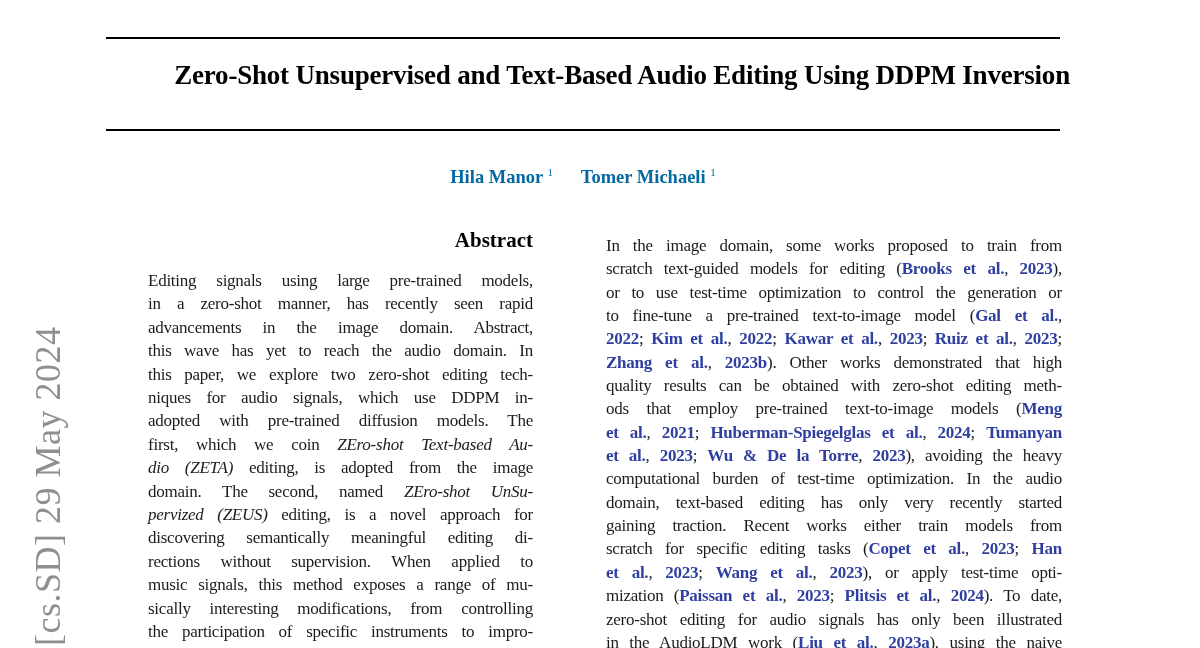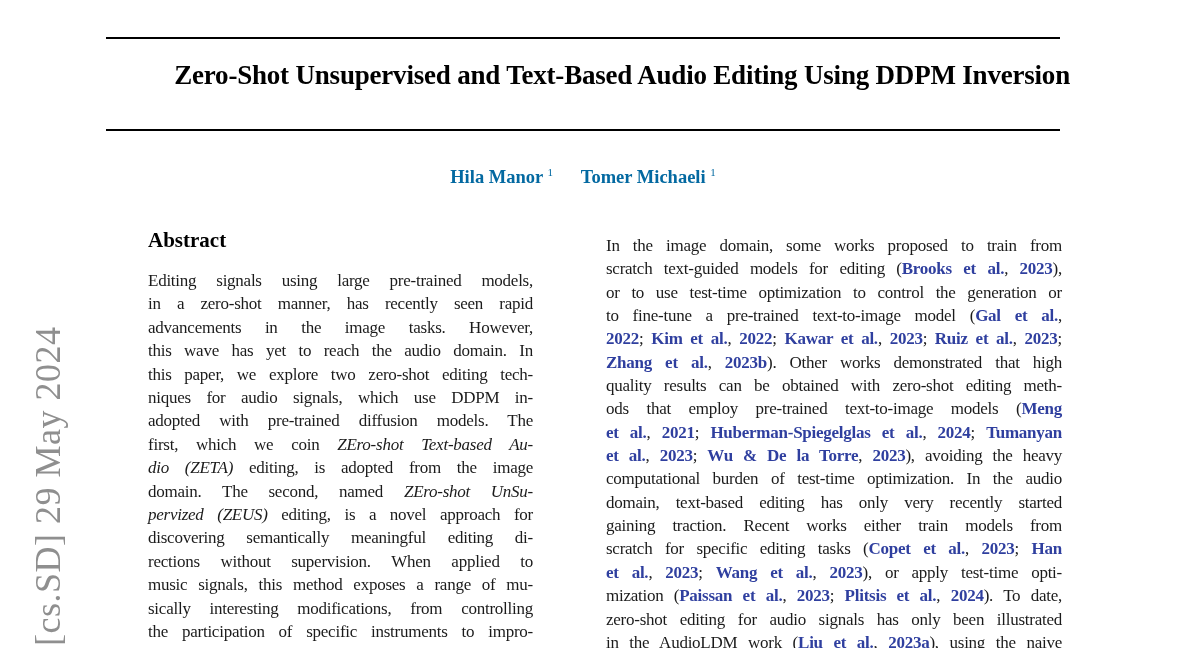--- a/index.html
+++ b/index.html
@@ -29,21 +29,21 @@
   .authors{
     position:absolute;left:106px;width:954px;top:167px;
     text-align:center;font-size:18.5px;font-weight:bold;color:#0369a1;
   }
   .authors .line{text-align:center;text-align-last:center;}
   .authors sup{font-weight:normal;font-size:11px;}
 
   
   .abs-heading{
     position:absolute;left:148px;width:385px;top:228px;margin:0;
-    text-align:left;font-size:21px;font-weight:bold;color:#000;
+    text-align:right;font-size:21px;font-weight:bold;color:#000;
   }
   .abs-body{
     position:absolute;left:148px;width:385px;top:269px;
     font-size:17px;line-height:23.4px;letter-spacing:-0.25px;
   }
   .intro-body{
     position:absolute;left:606px;width:456px;top:234px;
     font-size:17px;line-height:23.35px;letter-spacing:-0.25px;
   }
   .line{text-align:justify;text-align-last:justify;white-space:normal;}
@@ -68,21 +68,21 @@
 
   <div class="authors">
       <div class="line"><span>Hila Manor </span><sup>1</sup><span>   </span><span>Tomer Michaeli </span><sup>1</sup></div>
     </div>
 
   <div>
     <h2 class="abs-heading">Abstract</h2>
     <div class="abs-body">
         <div class="line"><span>Editing signals using large pre-trained models,</span></div>
         <div class="line"><span>in a zero-shot manner, has recently seen rapid</span></div>
-        <div class="line"><span>advancements in the image tasks. However,</span></div>
+        <div class="line"><span>advancements in the image domain. Abstract,</span></div>
         <div class="line"><span>this wave has yet to reach the audio domain. In</span></div>
         <div class="line"><span>this paper, we explore two zero-shot editing tech-</span></div>
         <div class="line"><span>niques for audio signals, which use DDPM in-</span></div>
         <div class="line"><span>adopted with pre-trained diffusion models. The</span></div>
         <div class="line"><span>first, which we coin </span><span class="it">ZEro-shot Text-based Au-</span></div>
         <div class="line"><span class="it">dio (ZETA)</span><span> editing, is adopted from the image</span></div>
         <div class="line"><span>domain. The second, named </span><span class="it">ZEro-shot UnSu-</span></div>
         <div class="line"><span class="it">pervized (ZEUS)</span><span> editing, is a novel approach for</span></div>
         <div class="line"><span>discovering semantically meaningful editing di-</span></div>
         <div class="line"><span>rections without supervision. When applied to</span></div>

